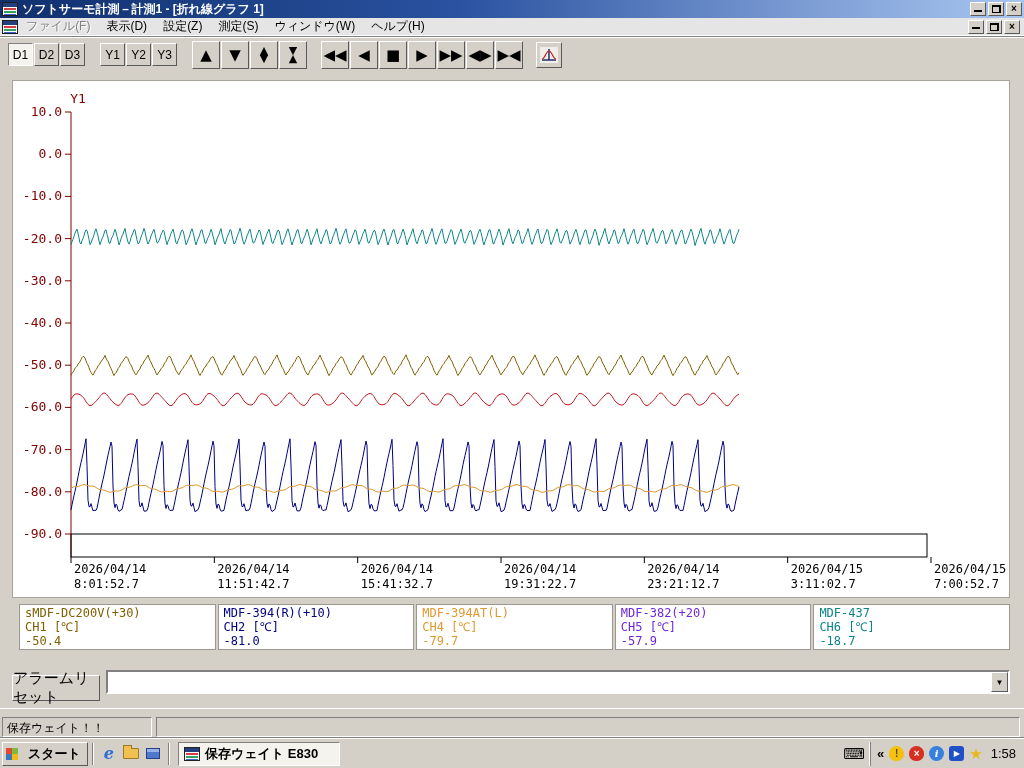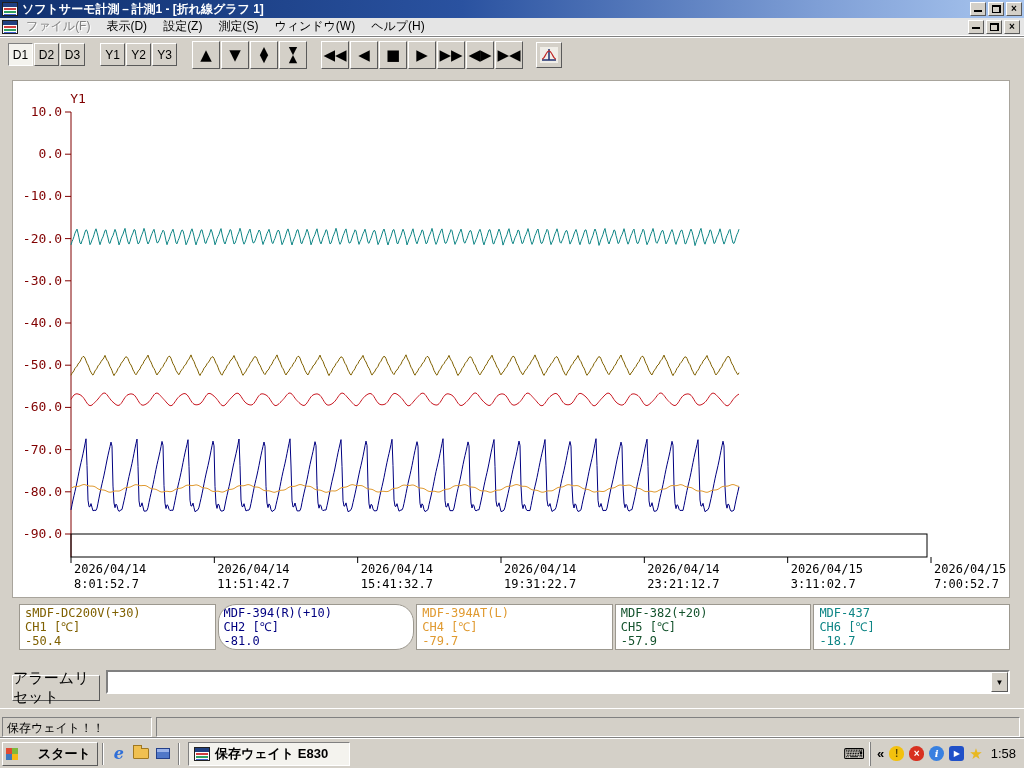--- a/index.html
+++ b/index.html
@@ -77,21 +77,21 @@
   
   .statusbar { position:absolute; left:0; top:708px; width:1024px; height:30px; background:#d4d0c8;
     border-top:1px solid #ffffff; padding-top:6px; }
   .status-panel { position:absolute; top:8px; height:20px; padding:2px 4px; font-size:12px; white-space:nowrap; }
   .status-left  { left:2px;   width:150px; }
   .status-right { left:156px; width:864px; }
 
   
   .taskbar { position:absolute; left:0; top:738px; width:1024px; height:30px; background:#d4d0c8;
     border-top:1px solid #ffffff; box-shadow:0 -1px 0 #808080; display:flex; align-items:center; padding:0 2px; }
-  .start-btn { height:24px; padding:0 6px 0 3px; display:flex; align-items:center; gap:20px; font-weight:bold; font-size:13px; }
+  .start-btn { height:24px; padding:0 6px 0 3px; display:flex; align-items:center; gap:10px; font-weight:bold; font-size:13px; }
   .win-logo { width:12px; height:12px; display:grid; grid-template-columns:6px 6px; grid-template-rows:6px 6px; }
   .win-logo i:nth-child(1){background:#e04a33;} .win-logo i:nth-child(2){background:#7eb93c;}
   .win-logo i:nth-child(3){background:#3f77bc;} .win-logo i:nth-child(4){background:#f5b916;}
   .tb-divider { width:2px; height:22px; margin:0 4px; border-left:1px solid #808080; border-right:1px solid #ffffff; }
   .ql-icon { width:20px; height:20px; display:flex; align-items:center; justify-content:center; margin:0 1px; }
   .ie-e { color:#2f6fd8; font-weight:bold; font-style:italic; font-size:16px; font-family:"DejaVu Serif",serif; }
   .folder-shape { width:16px; height:11px; background:#f0c050; border:1px solid #a07820; border-radius:1px; position:relative; }
   .folder-shape::before { content:""; position:absolute; left:-1px; top:-4px; width:7px; height:3px; background:#f0c050; border:1px solid #a07820; border-bottom:none; }
   .desk-shape { width:14px; height:11px; background:#5077c8; border:1px solid #24408a; box-shadow:inset 0 3px 0 #9ab2e8; }
   .task-btn { height:24px; width:162px; margin-left:4px; padding:0 5px; display:flex; align-items:center; gap:5px;
@@ -261,31 +261,31 @@
         <polyline points="58,163.9 59,160.6 60,158.4 61,155.5 62,152.2 63,150.0 64,148.1 65,152.1 66,156.8 67,162.0 68,163.0 69,159.8 70,157.6 71,154.5 72,151.0 73,148.8 74,149.6 75,153.5 76,158.4 77,163.7 78,161.9 79,158.9 80,156.8 81,153.7 82,150.2 83,147.8 84,151.3 85,155.1 86,160.0 87,163.7 88,160.5 89,157.8 90,155.8 91,152.7 92,149.4 93,148.9 94,153.3 95,157.0 96,161.8 97,162.4 98,159.0 99,156.4 100,154.5 101,151.4 102,148.4 103,151.0 104,155.4 105,159.1 106,163.9 107,161.3 108,157.8 109,155.1 110,153.1 111,150.0 112,147.4 113,152.8 114,157.2 115,161.1 116,163.1 117,160.5 118,156.8 119,154.1 120,151.9 121,148.6 122,149.0 123,154.3 124,158.8 125,162.9 126,162.2 127,159.6 128,156.0 129,153.4 130,150.9 131,147.4 132,150.7 133,155.9 134,160.2 135,163.0 136,161.0 137,158.4 138,155.0 139,152.6 140,150.1 141,148.3 142,152.7 143,157.7 144,161.8 145,161.6 146,159.6 147,157.0 148,153.7 149,151.6 150,149.2 151,150.4 152,154.9 153,159.8 154,163.7 155,160.5 156,158.4 157,155.5 158,152.3 159,150.3 160,148.2 161,152.2 162,156.9 163,161.9 164,162.8 165,159.7 166,157.4 167,154.3 168,151.0 169,148.9 170,149.7 171,153.7 172,158.7 173,163.8 174,161.8 175,158.9 176,156.7 177,153.4 178,150.0 179,147.8 180,151.2 181,155.2 182,160.2 183,163.9 184,160.6 185,157.9 186,155.8 187,152.5 188,149.2 189,148.8 190,153.1 191,156.9 192,161.9 193,162.4 194,159.1 195,156.7 196,154.7 197,151.5 198,148.4 199,150.9 200,155.1 201,158.9 202,163.8 203,161.2 204,157.7 205,155.3 206,153.3 207,150.1 208,147.6 209,152.9 210,157.1 211,161.0 212,163.0 213,160.2 214,156.6 215,154.1 216,151.9 217,148.6 218,149.2 219,154.6 220,158.8 221,163.0 222,162.2 223,159.4 224,155.8 225,153.2 226,150.8 227,147.3 228,150.8 229,156.1 230,160.3 231,163.2 232,161.2 233,158.4 234,154.9 235,152.5 236,149.9 237,148.1 238,152.6 239,157.7 240,161.8 241,161.8 242,159.9 243,157.1 244,153.9 245,151.7 246,149.0 247,150.2 248,154.7 249,159.6 250,163.5 251,160.5 252,158.5 253,155.6 254,152.5 255,150.5 256,148.3 257,152.2 258,156.9 259,161.7 260,162.5 261,159.5 262,157.4 263,154.2 264,151.1 265,149.2 266,149.8 267,153.8 268,158.9 269,163.7 270,161.7 271,158.8 272,156.5 273,153.1 274,149.9 275,147.9 276,151.3 277,155.3 278,160.5 279,164.0 280,160.6 281,158.0 282,155.7 283,152.3 284,149.1 285,148.7 286,152.9 287,156.9 288,162.1 289,162.6 290,159.3 291,156.9 292,154.7 293,151.4 294,148.3 295,150.8 296,154.8 297,158.7 298,163.8 299,161.2 300,157.8 301,155.6 302,153.4 303,150.2 304,147.8 305,152.9 306,156.9 307,160.8 308,162.9 309,160.0 310,156.6 311,154.3 312,152.0 313,148.7 314,149.5 315,154.7 316,158.8 317,162.9 318,162.2 319,159.1 320,155.6 321,153.2 322,150.7 323,147.3 324,151.0 325,156.3 326,160.4 327,163.3 328,161.3 329,158.2 330,154.8 331,152.4 332,149.7 333,147.9 334,152.7 335,157.8 336,161.9 337,162.0 338,160.1 339,157.1 340,153.9 341,151.7 342,148.8 343,149.9 344,154.6 345,159.5 346,163.4 347,160.7 348,158.7 349,155.7 350,152.7 351,150.7 352,148.2 353,152.0 354,156.8 355,161.5 356,162.3 357,159.5 358,157.4 359,154.3 360,151.3 361,149.4 362,149.9 363,153.9 364,158.9 365,163.6 366,161.4 367,158.7 368,156.3 369,153.0 370,150.0 371,148.0 372,151.4 373,155.5 374,160.7 375,164.0 376,160.6 377,157.9 378,155.5 379,152.0 380,149.0 381,148.6 382,152.9 383,157.0 384,162.3 385,162.7 386,159.4 387,157.0 388,154.7 389,151.1 390,148.2 391,150.6 392,154.6 393,158.7 394,163.9 395,161.2 396,158.0 397,155.9 398,153.6 399,150.2 400,147.8 401,152.8 402,156.6 403,160.6 404,162.8 405,159.9 406,156.6 407,154.5 408,152.2 409,148.9 410,149.7 411,154.8 412,158.7 413,162.8 414,162.0 415,158.8 416,155.4 417,153.2 418,150.7 419,147.4 420,151.3 421,156.5 422,160.5 423,163.4 424,161.2 425,158.0 426,154.6 427,152.3 428,149.5 429,147.9 430,152.8 431,157.9 432,162.0 433,162.3 434,160.2 435,157.1 436,153.8 437,151.5 438,148.6 439,149.7 440,154.6 441,159.5 442,163.4 443,160.9 444,158.9 445,155.8 446,152.8 447,150.7 448,148.1 449,151.8 450,156.7 451,161.3 452,162.2 453,159.6 454,157.5 455,154.4 456,151.6 457,149.6 458,149.9 459,153.9 460,158.9 461,163.4 462,161.2 463,158.6 464,156.3 465,152.9 466,150.2 467,148.3 468,151.5 469,155.7 470,160.9 471,163.9 472,160.4 473,157.8 474,155.3 475,151.8 476,149.0 477,148.7 478,152.9 479,157.2 480,162.6 481,162.8 482,159.4 483,157.1 484,154.5 485,150.9 486,148.1 487,150.5 488,154.5 489,158.8 490,164.1 491,161.4 492,158.2 493,156.1 494,153.6 495,150.0 496,147.7 497,152.6 498,156.3 499,160.6 500,162.8 501,159.9 502,156.8 503,154.8 504,152.3 505,149.0 506,149.7 507,154.7 508,158.4 509,162.6 510,161.9 511,158.7 512,155.5 513,153.4 514,150.8 515,147.6 516,151.5 517,156.5 518,160.4 519,163.4 520,161.1 521,157.7 522,154.4 523,152.3 524,149.4 525,148.0 526,153.1 527,158.1 528,162.1 529,162.4 530,160.2 531,156.9 532,153.6 533,151.4 534,148.3 535,149.6 536,154.7 537,159.6 538,163.6 539,161.2 540,159.1 541,155.8 542,152.8 543,150.6 544,147.8 545,151.6 546,156.6 547,161.2 548,162.2 549,159.8 550,157.7 551,154.5 552,151.8 553,149.7 554,149.8 555,153.8 556,158.7 557,163.1 558,161.0 559,158.6 560,156.3 561,153.0 562,150.5 563,148.5 564,151.6 565,155.8 566,160.9 567,163.7 568,160.2 569,157.7 570,155.1 571,151.7 572,149.1 573,148.9 574,153.1 575,157.5 576,162.8 577,162.8 578,159.3 579,157.0 580,154.3 581,150.6 582,148.0 583,150.5 584,154.5 585,159.0 586,164.4 587,161.5 588,158.3 589,156.1 590,153.4 591,149.8 592,147.5 593,152.4 594,156.2 595,160.6 596,163.0 597,160.0 598,157.0 599,155.0 600,152.3 601,148.9 602,149.7 603,154.5 604,158.1 605,162.5 606,161.8 607,158.6 608,155.6 609,153.7 610,151.0 611,147.7 612,151.7 613,156.5 614,160.2 615,163.2 616,160.9 617,157.5 618,154.4 619,152.3 620,149.5 621,148.1 622,153.4 623,158.2 624,162.1 625,162.5 626,160.1 627,156.6 628,153.5 629,151.3 630,148.2 631,149.7 632,154.9 633,159.7 634,163.7 635,161.4 636,159.1 637,155.7 638,152.8 639,150.5 640,147.5 641,151.5 642,156.6 643,161.2 644,162.3 645,160.1 646,157.9 647,154.6 648,151.9 649,149.7 650,149.6 651,153.6 652,158.6 653,162.9 654,161.0 655,158.8 656,156.4 657,153.2 658,150.7 659,148.6 660,151.5 661,155.7 662,160.8 663,163.4 664,160.0 665,157.7 666,155.1 667,151.7 668,149.4 669,149.1 670,153.2 671,157.6 672,162.8 673,162.6 674,159.2 675,156.8 676,154.0 677,150.5 678,148.1 679,150.6 680,154.6 681,159.3 682,164.6 683,161.5 684,158.3 685,156.1 686,153.2 687,149.6 688,147.4 689,152.3 690,156.1 691,160.8 692,163.2 693,160.1 694,157.2 695,155.2 696,152.3 697,148.8 698,149.6 699,154.2 700,157.9 701,162.5 702,161.8 703,158.7 704,155.8 705,153.9 706,151.1 707,147.8 708,151.7 709,156.3 710,160.0 711,163.1 712,160.7 713,157.3 714,154.5 715,152.5 716,149.6 717,148.4 718,153.6 719,158.2 720,162.0 721,162.4 722,159.9 723,156.3 724,153.4 725,151.3 726,148.2" fill="none" stroke="#0e8585" stroke-width="1"></polyline>
       </svg>
   </div>
 
   <div class="legend">
     <div class="legend-cell" style="color: rgb(127, 96, 0);">
       <div class="legend-row">sMDF-DC200V(+30)</div>
       <div class="legend-row">CH1 [℃]</div>
       <div class="legend-row">-50.4</div>
     </div>
-    <div class="legend-cell" style="color: rgb(0, 0, 128); border-radius: 18px;">
+    <div class="legend-cell" style="color: rgb(0, 0, 128);">
       <div class="legend-row">MDF-394(R)(+10)</div>
       <div class="legend-row">CH2 [℃]</div>
       <div class="legend-row">-81.0</div>
     </div>
     <div class="legend-cell" style="color: rgb(224, 154, 48);">
       <div class="legend-row">MDF-394AT(L)</div>
       <div class="legend-row">CH4 [℃]</div>
       <div class="legend-row">-79.7</div>
     </div>
-    <div class="legend-cell" style="color: #14532d;">
+    <div class="legend-cell" style="color: #6d28d9;">
       <div class="legend-row">MDF-382(+20)</div>
       <div class="legend-row">CH5 [℃]</div>
       <div class="legend-row">-57.9</div>
     </div>
     <div class="legend-cell" style="color: rgb(14, 133, 133);">
       <div class="legend-row">MDF-437</div>
       <div class="legend-row">CH6 [℃]</div>
       <div class="legend-row">-18.7</div>
     </div>
   </div>

